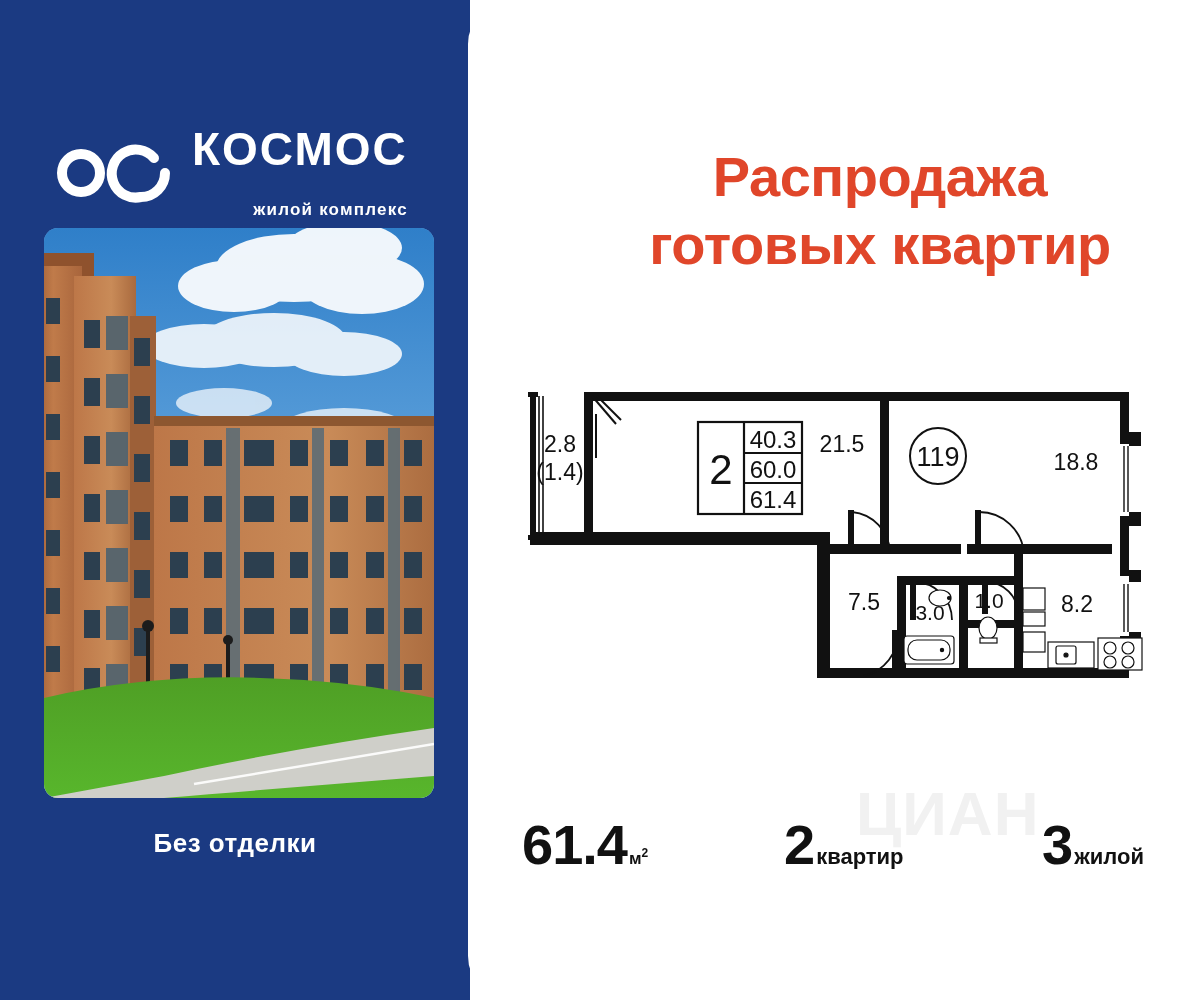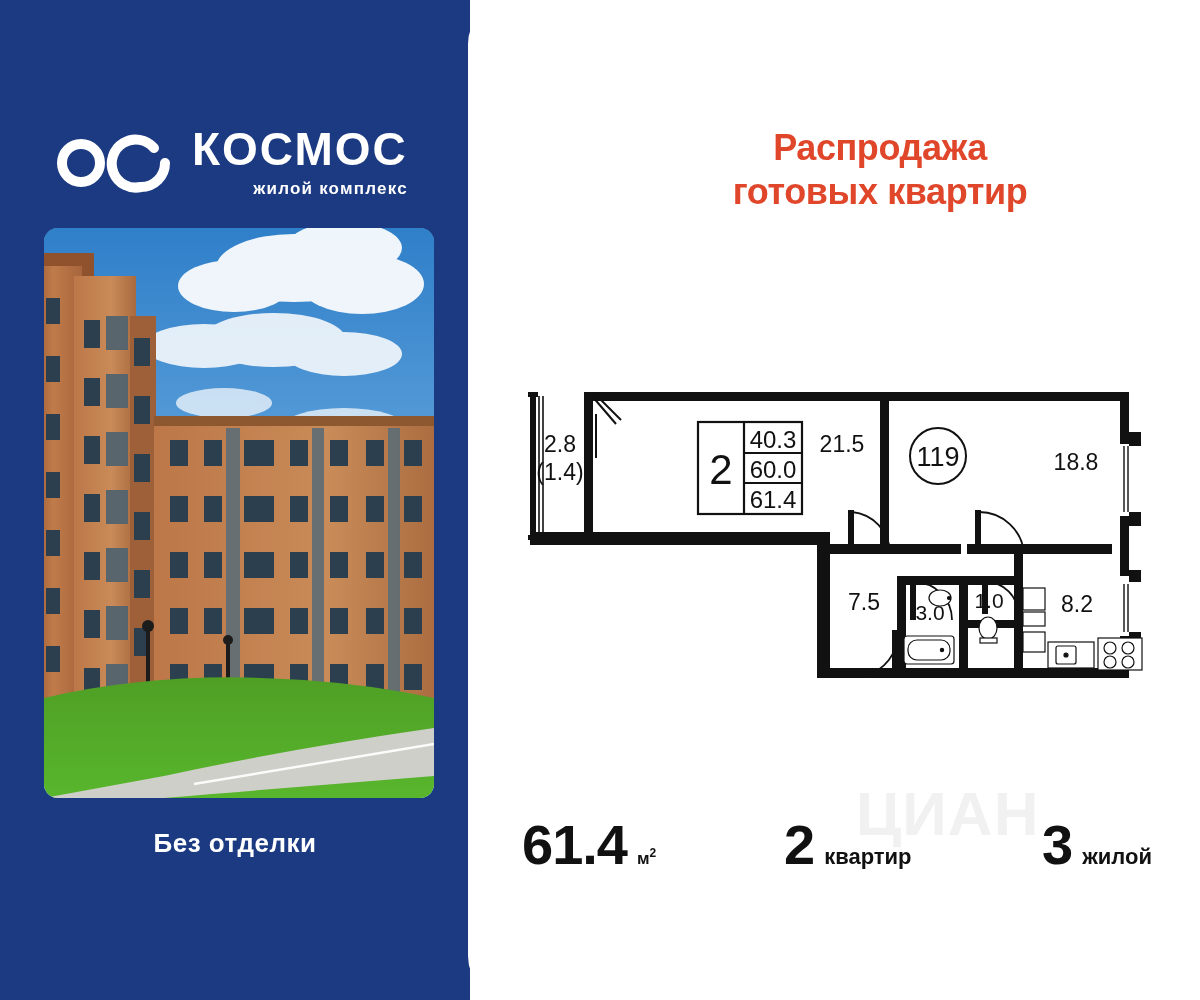--- a/index.html
+++ b/index.html
@@ -23,21 +23,21 @@
     background: #ffffff;
     border-radius: 44px 0 0 44px;
   }
 
   
   .logo-row {
     position: absolute; left: 48px; top: 126px;
     display: flex; align-items: center; gap: 18px;
   }
   .logo-mark { width: 126px; height: 66px; flex: 0 0 auto; }
-  .logo-text { display: flex; flex-direction: column; }
+  .logo-text { display: flex; flex-direction: column; gap: 21px; }
   .logo-title {
     color: #ffffff; font-size: 46px; font-weight: bold;
     letter-spacing: 2px; line-height: 1.0;
   }
   .logo-sub {
     color: #ffffff; font-size: 17px; font-weight: bold;
     letter-spacing: 1.2px; margin-top: 7px; text-align: right;
   }
 
   
@@ -51,41 +51,41 @@
 
   .finish-label {
     position: absolute; left: 0; top: 828px;
     width: 470px; text-align: center;
     color: #ffffff; font-size: 26px; font-weight: bold;
     letter-spacing: 0.5px;
   }
 
   
   .headline {
-    position: absolute; left: 600px; top: 126px;
+    position: absolute; left: 600px; top: 143px;
     width: 560px;
     color: #e0462a;
-    font-size: 36px; font-weight: bold; line-height: 1.22;
+    font-size: 56px; font-weight: bold; line-height: 1.22;
     letter-spacing: -0.4px;
     text-align: center;
   }
   .headline .l2 { display: block; }
 
   
   .plan { position: absolute; left: 512px; top: 380px; width: 650px; height: 300px; }
   .plan svg { display: block; width: 100%; height: 100%; }
 
   
   .stats {
     position: absolute; left: 512px; top: 812px;
     width: 680px; height: 80px;
   }
   .stat { position: absolute; display: flex; align-items: baseline; }
   .stat-num { font-size: 56px; font-weight: bold; color: #111111; letter-spacing: -1px; }
-  .stat-unit { font-size: 22px; font-weight: bold; color: #111111; margin-left: 10px; }
+  .stat-unit { font-size: 22px; font-weight: bold; color: #111111; margin-left: 2px; }
   .stat-unit.small { font-size: 17px; }
   .sup { font-size: 12px; vertical-align: super; }
   #stat-area { left: 10px; top: 0; }
   #stat-rooms { left: 272px; top: 0; }
   #stat-floor { left: 530px; top: 0; }
 
   .watermark {
     position: absolute; left: 856px; top: 778px;
     width: 240px; height: 120px;
     color: #f1f1f1; font-size: 62px; font-weight: bold;

